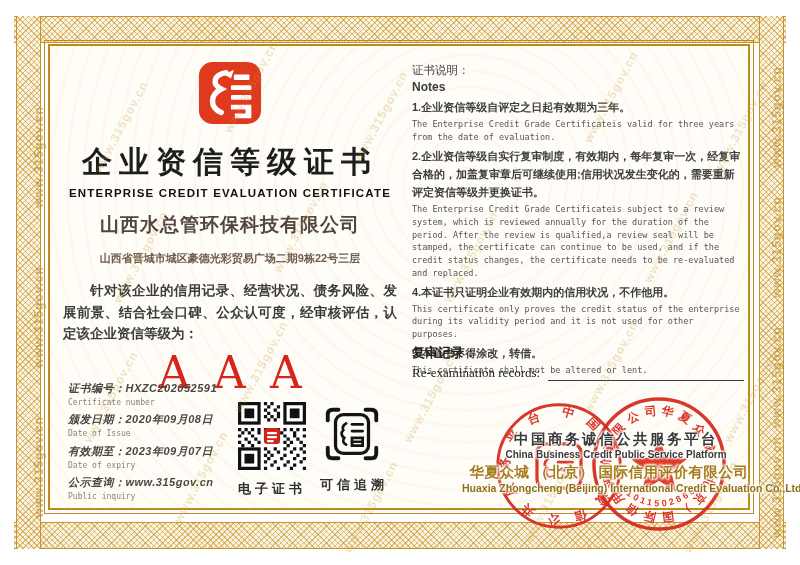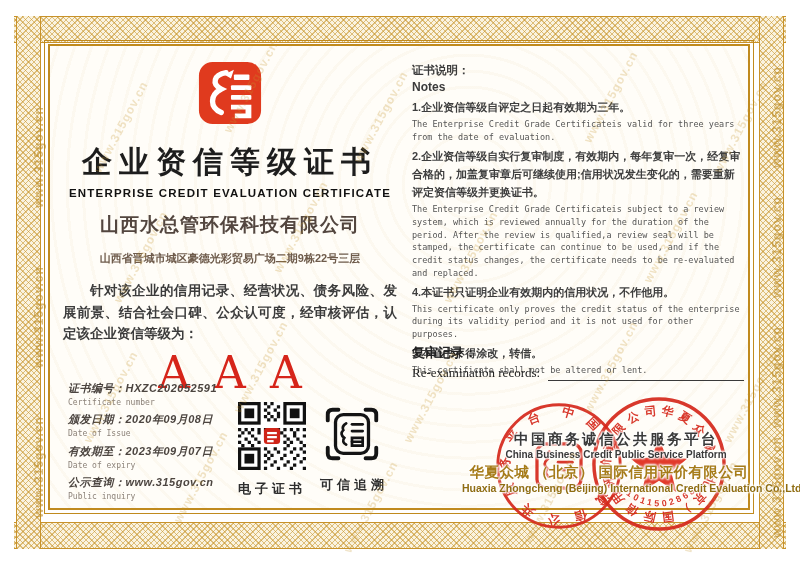--- a/index.html
+++ b/index.html
@@ -49,21 +49,21 @@
   
   .fld{position:absolute;left:68px;z-index:3;}
   .fld-cn{font-size:11px;font-weight:bold;color:#4c4540;letter-spacing:.5px;white-space:nowrap;font-style:italic;}
   .fld-en{font-size:8px;color:#8c8279;font-family:"DejaVu Sans Mono",monospace;margin-top:2px;white-space:nowrap;}
   
   .qr-block{position:absolute;left:238px;top:402px;width:68px;z-index:3;text-align:center;}
   .trace-block{position:absolute;left:320px;top:402px;width:66px;z-index:3;text-align:left;}
   .small-label{margin-top:6px;font-size:13px;font-weight:bold;letter-spacing:4px;color:#2e2e2e;white-space:nowrap;}
   
   .notes{position:absolute;left:412px;top:63px;width:330px;z-index:3;}
-  .nt-cn{font-size:11.5px;font-weight:bold;color:#3b3b3b;margin-bottom:2px;}
+  .nt-cn{font-size:11.5px;font-weight:normal;color:#3b3b3b;margin-bottom:2px;}
   .nt-en{font-size:12px;font-weight:bold;color:#3b3b3b;margin-bottom:4px;}
   .note-cn{font-size:11px;font-weight:bold;color:#3e3e3e;line-height:1.65;}
   .note-en{font-size:8.5px;font-family:"DejaVu Sans Mono",monospace;color:#555;line-height:1.5;margin:2px 0 3px;}
   .review{position:absolute;left:412px;top:344px;width:332px;z-index:3;}
   .rv-cn{font-size:13px;font-weight:bold;color:#222;}
   .rv-row{display:flex;align-items:flex-end;margin-top:3px;}
   .rv-en{font-size:13px;color:#222;white-space:nowrap;font-family:Liberation Serif, serif;}
   .rv-line{flex:1;border-bottom:1.5px solid #3a3a3a;margin-left:8px;height:14px;}
   
   .stamp{position:absolute;z-index:4;opacity:.92;}

